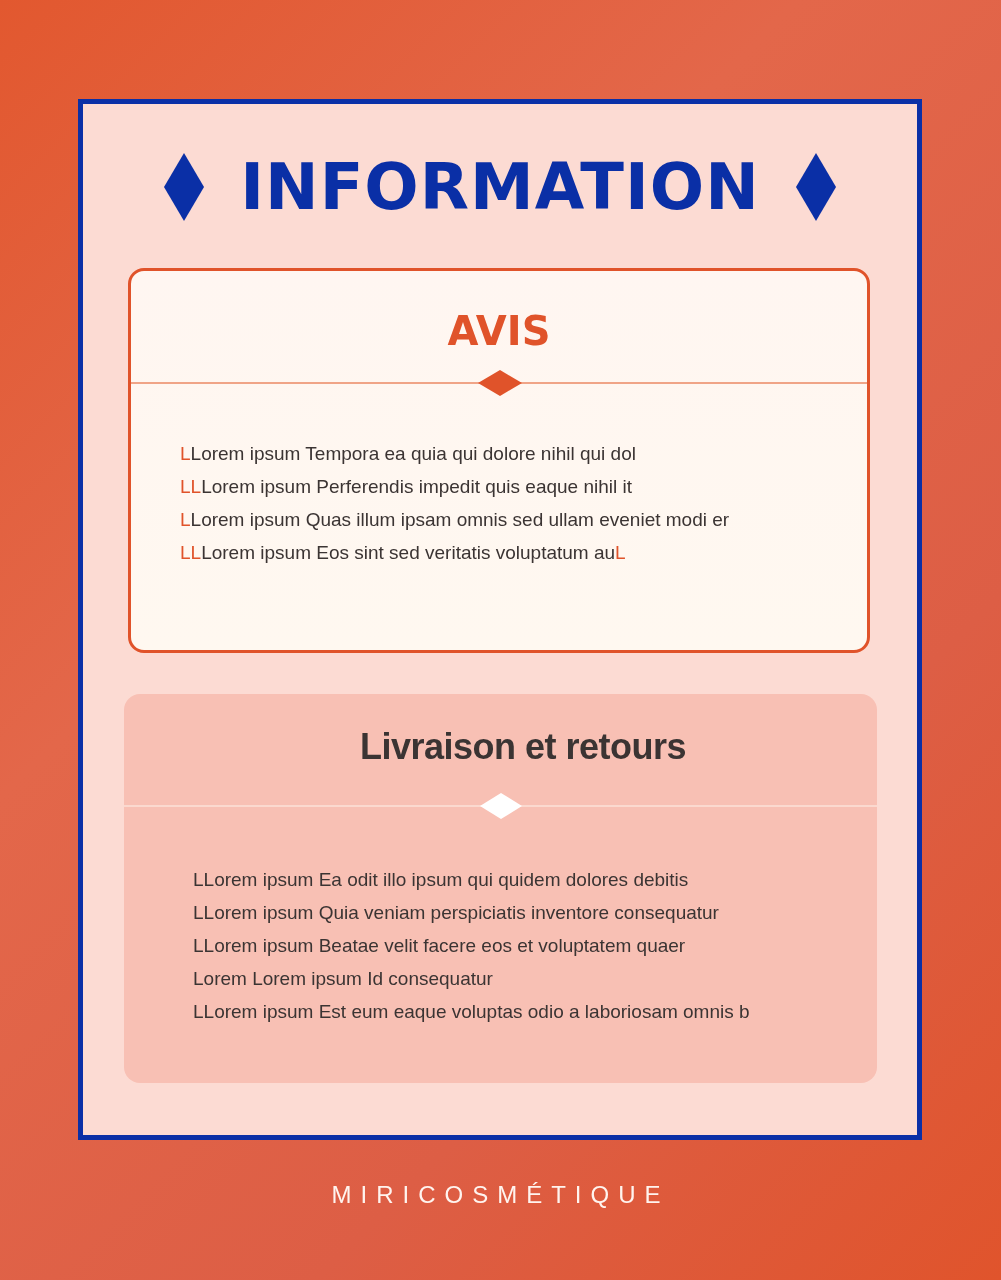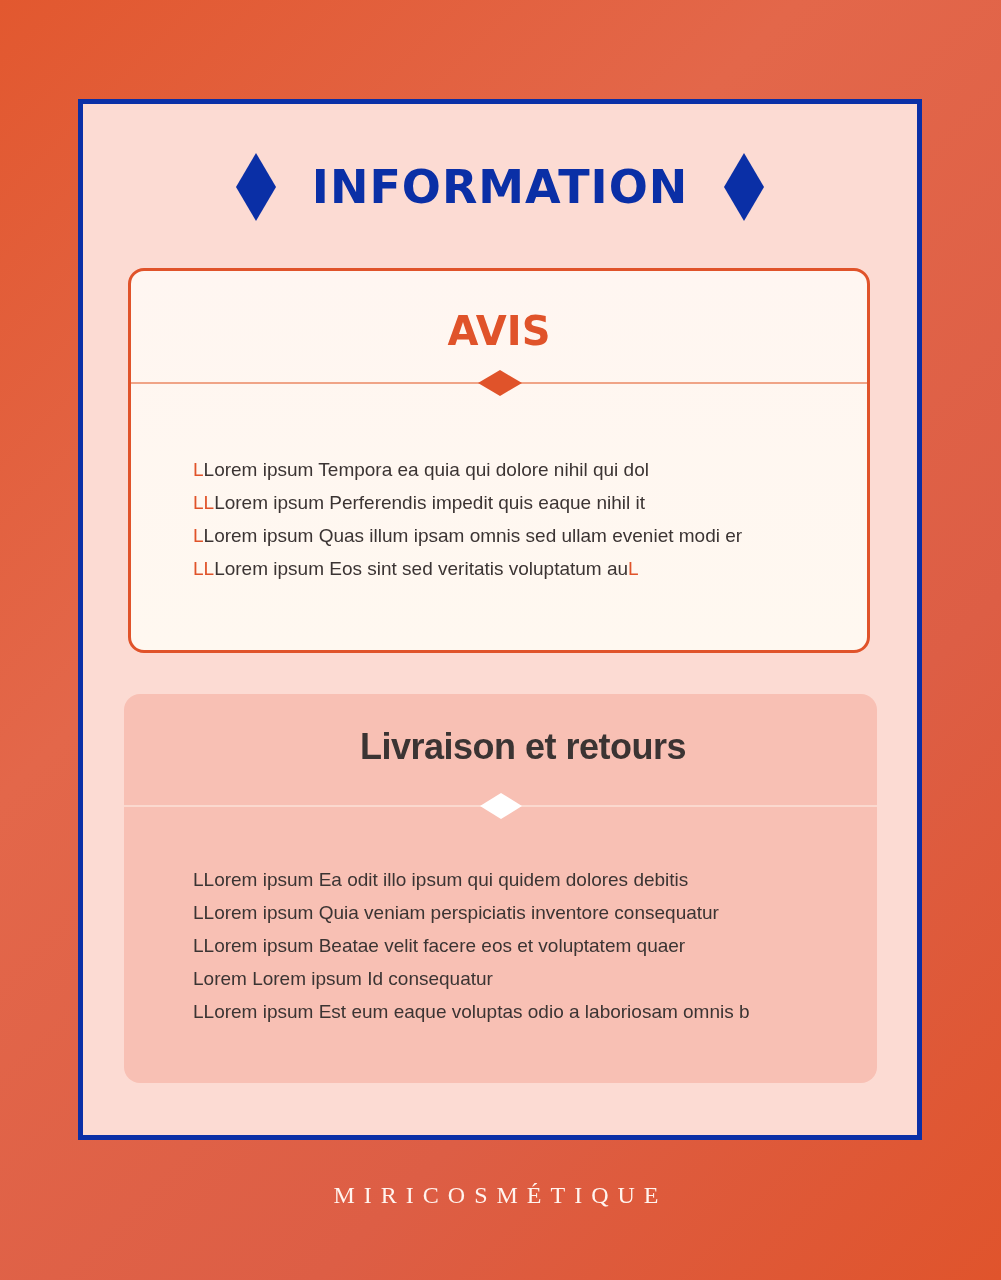--- a/index.html
+++ b/index.html
@@ -15,21 +15,21 @@
     border: 5px solid #0a2fa6;
     background: #fcdbd3;
   }
   .title-row {
     position: absolute;
     left: 0; right: 0; top: 40px; height: 85px;
     display: flex; align-items: center; justify-content: center;
   }
   .title {
     font-family: "DejaVu Sans", sans-serif;
-    font-size: 46px;
+    font-size: 64px;
     color: #0a2fa6;
     letter-spacing: 1px;
     line-height: 1;
     margin: 0 36px;
   }
   .diamond-lg {
     width: 40px; height: 68px;
     display: inline-block;
   }
   .card-avis {
@@ -50,23 +50,22 @@
   }
   .card-avis .divider {
     position: absolute; left: 0; right: 0; top: 111px;
     height: 2px; background: #f0a487;
   }
   .card-avis .divider-diamond {
     position: absolute; left: 347px; top: 99px;
     width: 44px; height: 26px;
   }
   .card-avis .list {
-    position: absolute; left: 62px; top: 166px;
+    position: absolute; left: 49px; top: 166px;
     list-style: none;
-    margin-top: 16px;
   }
   .list li {
     font-family: "Liberation Sans", sans-serif;
     font-size: 19px;
     line-height: 33px;
     color: #3b3433;
     white-space: nowrap;
   }
   .accent { color: #e0532a; }
   .card-ship {
@@ -94,21 +93,21 @@
     position: absolute; left: 356px; top: 99px;
     width: 42px; height: 26px;
   }
   .card-ship .list {
     position: absolute; left: 69px; top: 169px;
     list-style: none;
   }
   .brand {
     position: absolute; left: 0; right: 0; top: 1183px;
     text-align: center;
-    font-family: Liberation Serif, serif;
+    font-family: Liberation Sans, sans-serif;
     font-size: 24px;
     letter-spacing: 9px;
     color: #fff4ef;
     line-height: 1;
   }
 </style>
 </head>
 <body>
 
 <div class="frame">

